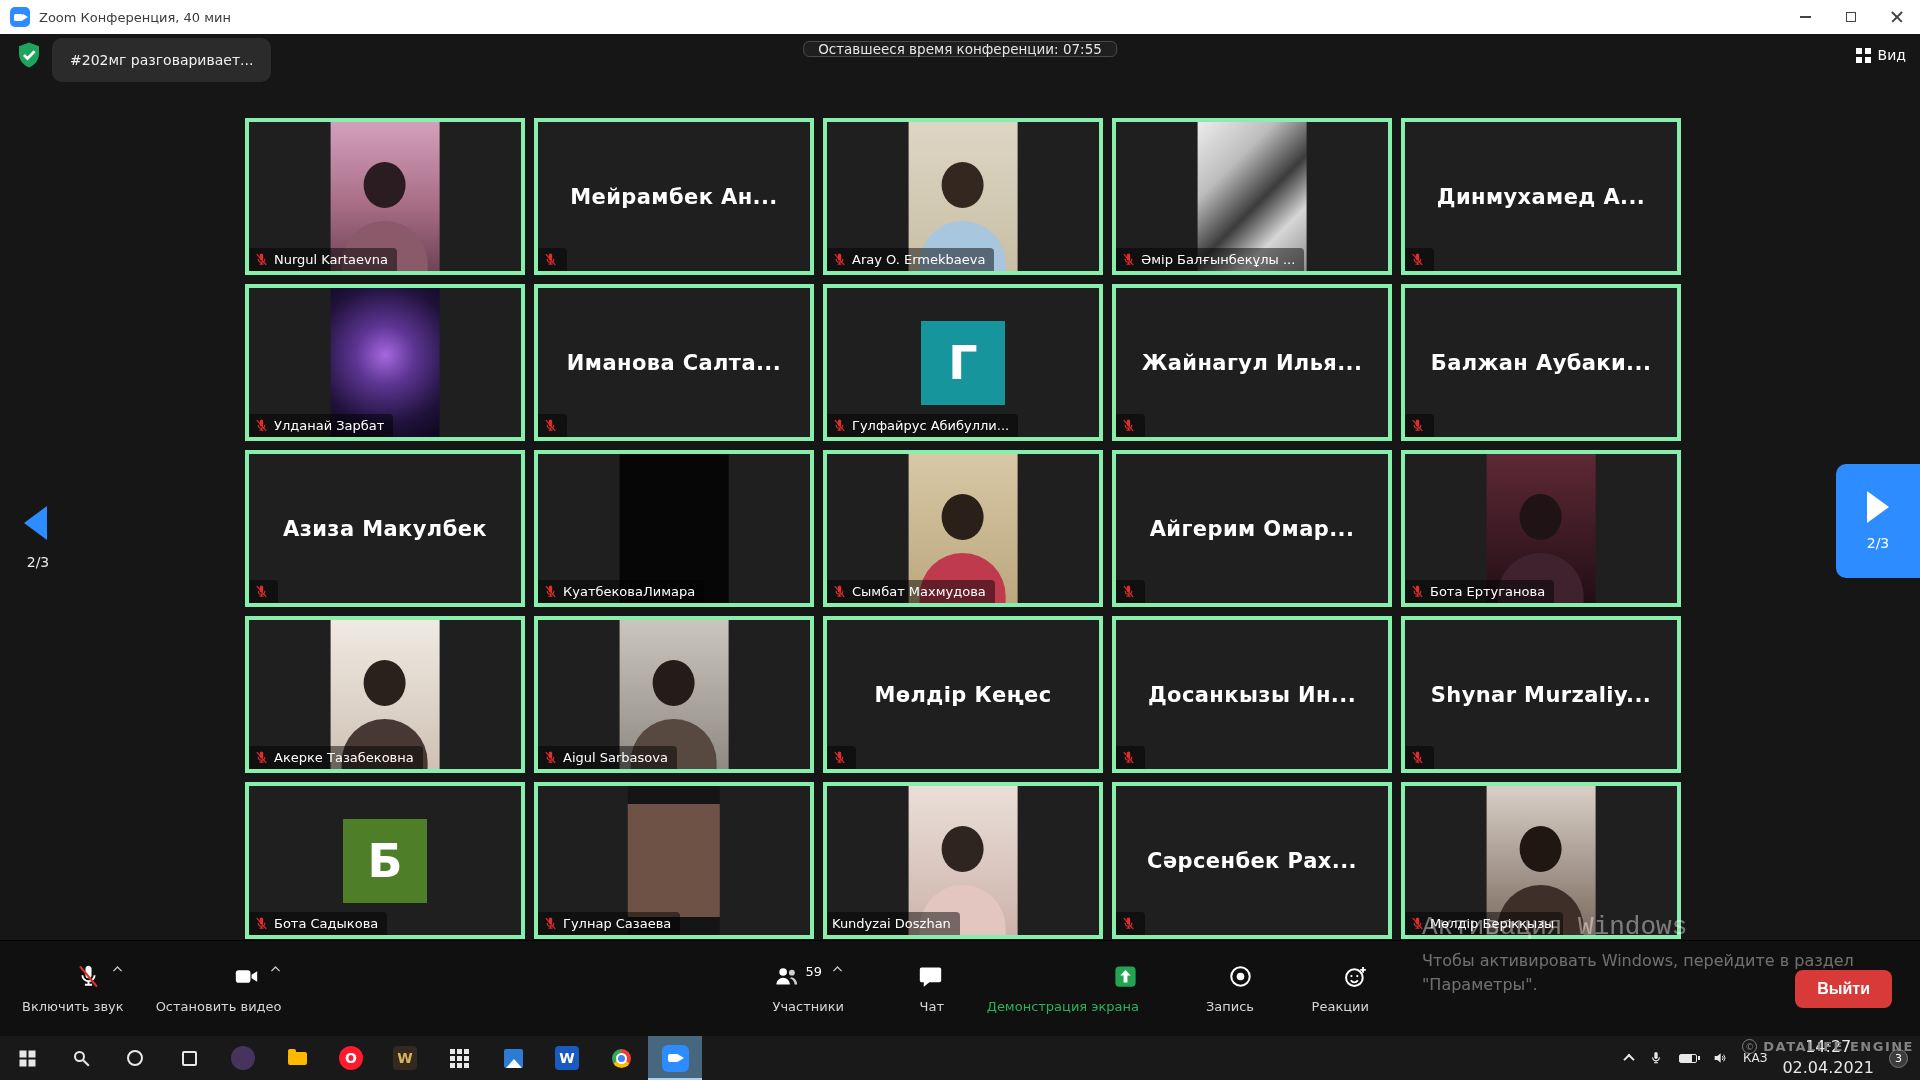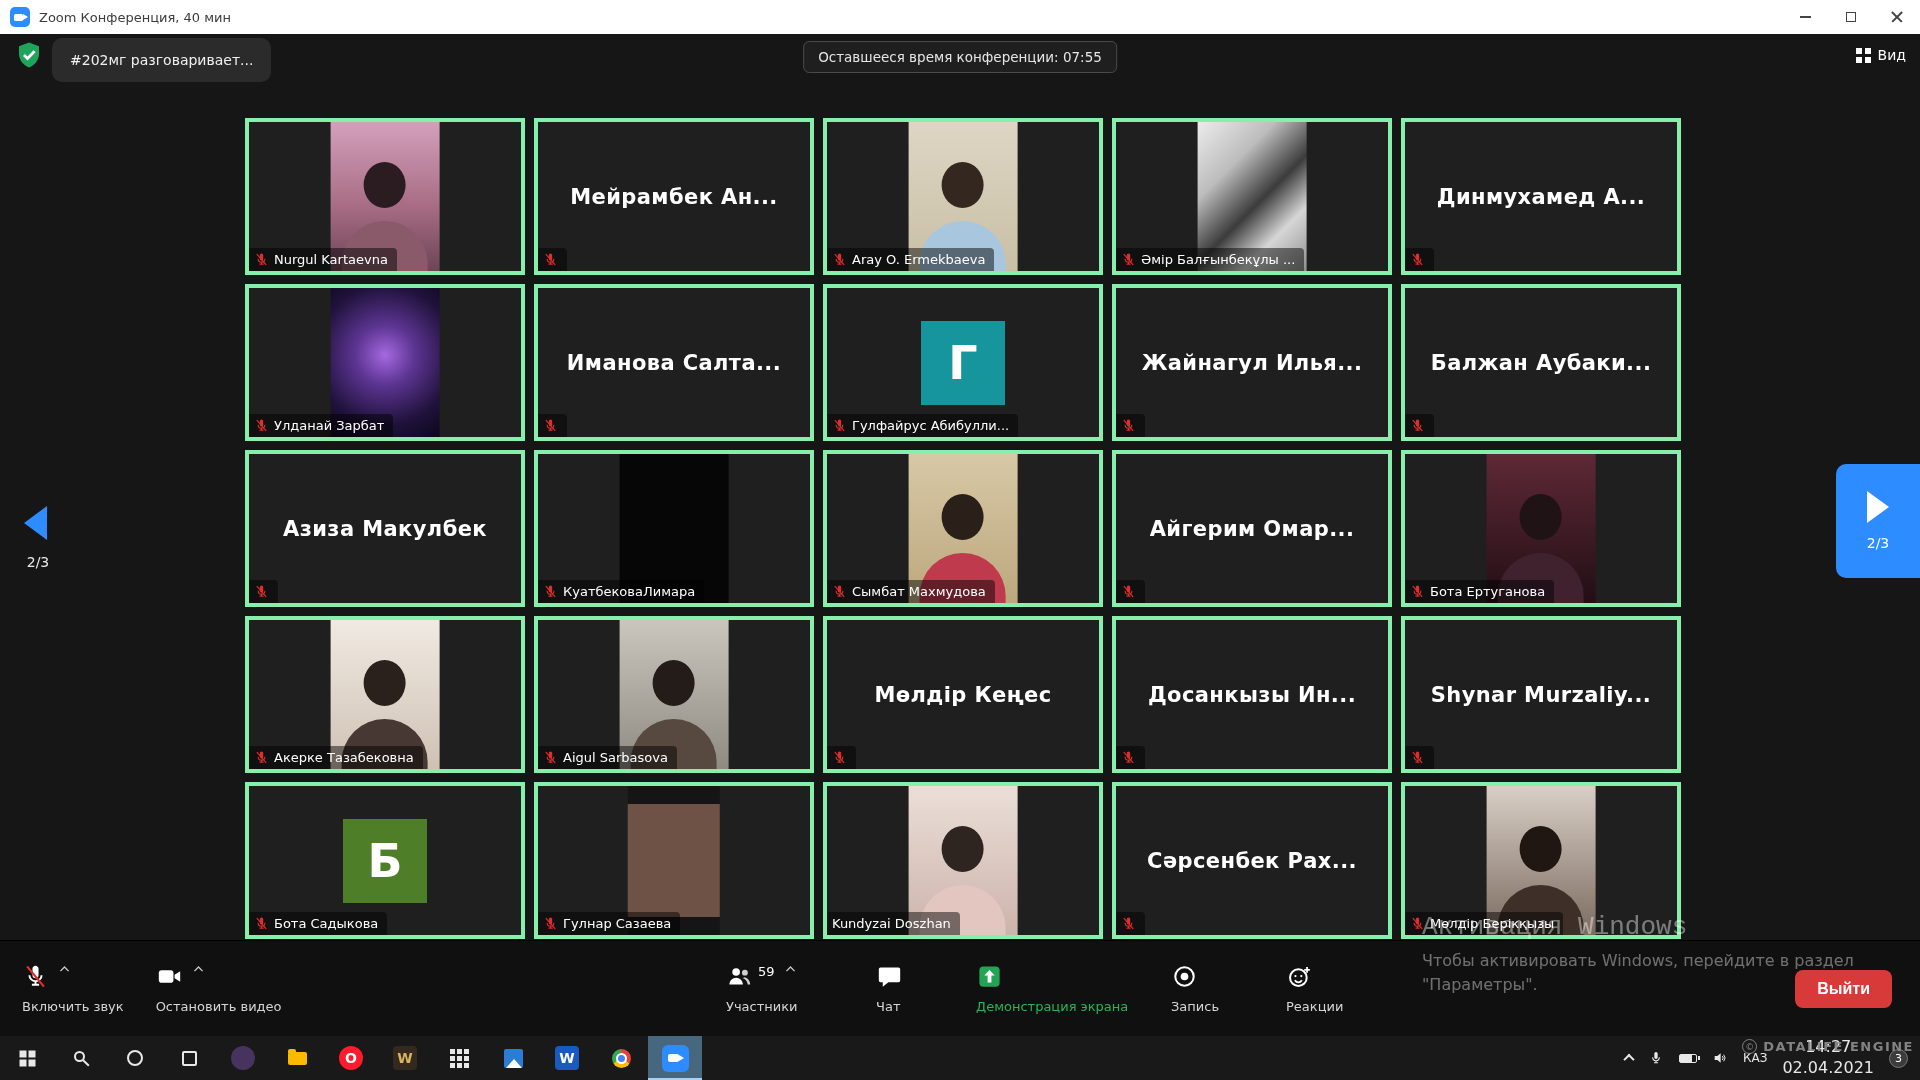--- a/index.html
+++ b/index.html
@@ -21,21 +21,21 @@
   .wc-x { position:relative; width:14px; height:14px; }
   .wc-x::before,.wc-x::after { content:""; position:absolute; left:0; top:6px; width:14px; height:1.6px; background:#444; }
   .wc-x::before { transform:rotate(45deg); }
   .wc-x::after { transform:rotate(-45deg); }
 
   
   .app { position:absolute; top:34px; left:0; right:0; bottom:44px; background:#161616; }
 
   .shield { position:absolute; left:14px; top:6px; width:30px; height:30px; }
   .meet-pill { position:absolute; left:52px; top:4px; height:44px; display:flex; align-items:center; padding:0 18px; background:#2b2b2b; border-radius:10px; color:#f0f0f0; font-size:14px; max-width:230px; white-space:nowrap; overflow:hidden; }
-  .timer-pill { position:absolute; left:50%; transform:translateX(-50%); top:7px; height:32px; display:flex; align-items:center; padding:0 14px; background:#1f1f1f; border:1px solid #4a4a4a; border-radius:6px; color:#e6e6e6; font-size:13.5px; white-space:nowrap; }
+  .timer-pill { position:absolute; left:50%; transform:translateX(-50%); top:7px; height:16px; display:flex; align-items:center; padding:0 14px; background:#1f1f1f; border:1px solid #4a4a4a; border-radius:6px; color:#e6e6e6; font-size:13.5px; white-space:nowrap; }
   .view-btn { position:absolute; right:14px; top:13px; display:flex; align-items:center; gap:7px; color:#fff; font-size:14px; }
   .view-grid { width:15px; height:15px; position:relative; }
   .view-grid span { position:absolute; width:6px; height:6px; background:#fff; }
   .view-grid span:nth-child(1){left:0;top:0} .view-grid span:nth-child(2){right:0;top:0}
   .view-grid span:nth-child(3){left:0;bottom:0} .view-grid span:nth-child(4){right:0;bottom:0}
 
   
   .pgrid { position:absolute; left:245px; top:84px; display:grid; grid-template-columns:repeat(5,280px); grid-auto-rows:157px; gap:9px; }
   .tile { position:relative; background:#1f1f1f; border:4px solid #86efac; overflow:hidden; }
   .vfeed { position:absolute; top:0; bottom:0; left:50%; transform:translateX(-50%); overflow:hidden; }
@@ -50,21 +50,21 @@
   .page-prev { position:absolute; left:24px; top:472px; width:0; height:0; border-top:17px solid transparent; border-bottom:17px solid transparent; border-right:23px solid #2d8cff; }
   .page-prev-num { position:absolute; left:18px; top:520px; width:40px; text-align:center; color:#eaeaea; font-size:14px; }
   .page-next { position:absolute; right:0; top:430px; width:84px; height:114px; background:#2d8cff; border-radius:10px 0 0 10px; display:flex; flex-direction:column; align-items:center; justify-content:center; gap:12px; }
   .page-next-arrow { width:0; height:0; border-top:16px solid transparent; border-bottom:16px solid transparent; border-left:22px solid #fff; }
   .page-next-num { color:#fff; font-size:14px; }
 
   
   .toolbar { position:absolute; left:0; right:0; bottom:0; height:96px; background:#101010; border-top:1px solid #000; z-index:20; }
   .tb-left { position:absolute; left:6px; top:0; height:100%; display:flex; }
   .tb-center { position:absolute; left:710px; top:0; height:100%; display:flex; }
-  .tbtn { display:flex; flex-direction:column; align-items:flex-start; justify-content:center; gap:8px; padding:0 16px; }
+  .tbtn { display:flex; flex-direction:column; align-items:flex-end; justify-content:center; gap:8px; padding:0 16px; }
   .tbtn .irow { display:flex; align-items:flex-start; height:28px; }
   .tbtn .irow svg.bicon { width:27px; height:27px; }
   .tlabel { font-size:13px; color:#d6d6d6; white-space:nowrap; }
   .tlabel.green { color:#27b35c; }
   .caret { width:13px; height:13px; margin-left:9px; margin-top:0px; }
   .pcount { color:#fff; font-size:13px; margin-left:5px; margin-top:1px; }
   .w-part { width:150px; } .w-chat { width:100px; } .w-share { width:195px; } .w-rec { width:115px; } .w-react { width:115px; }
   .leave-btn { position:absolute; right:28px; top:50%; transform:translateY(-50%); background:#d83a3a; color:#fff; font-size:16px; font-weight:bold; border:none; border-radius:8px; padding:10px 22px; font-family:Liberation Sans, sans-serif; }
 
   

